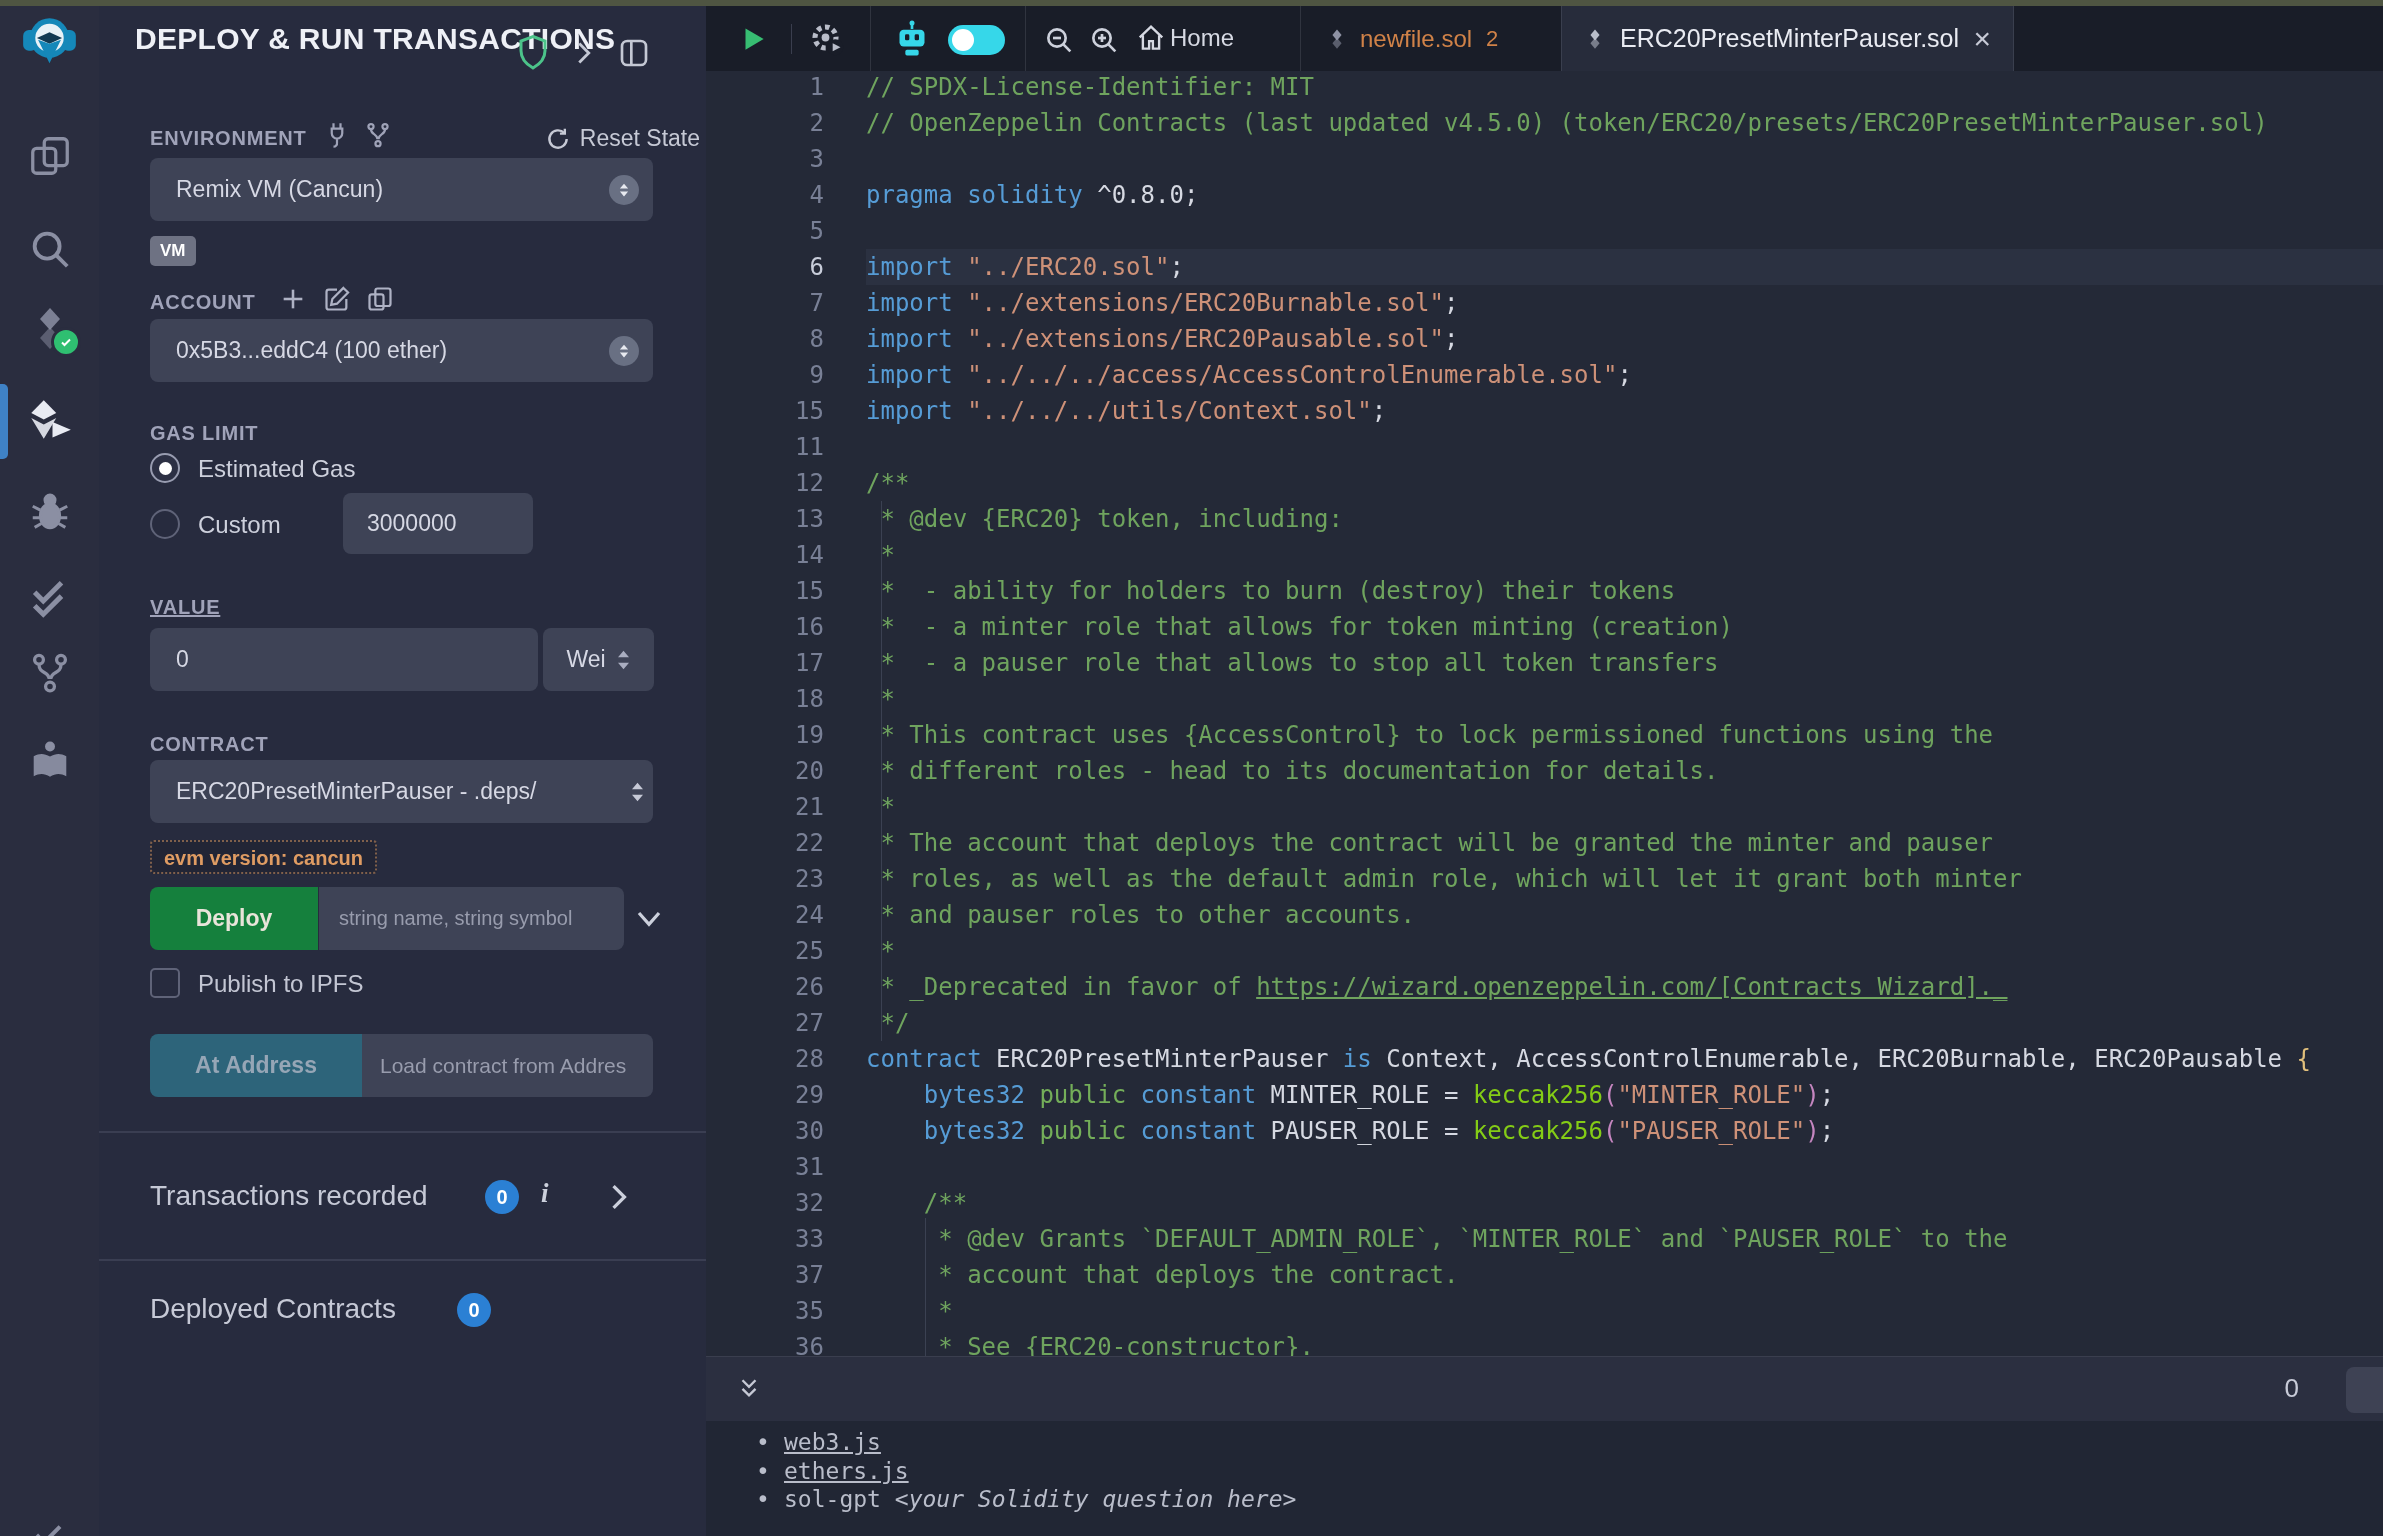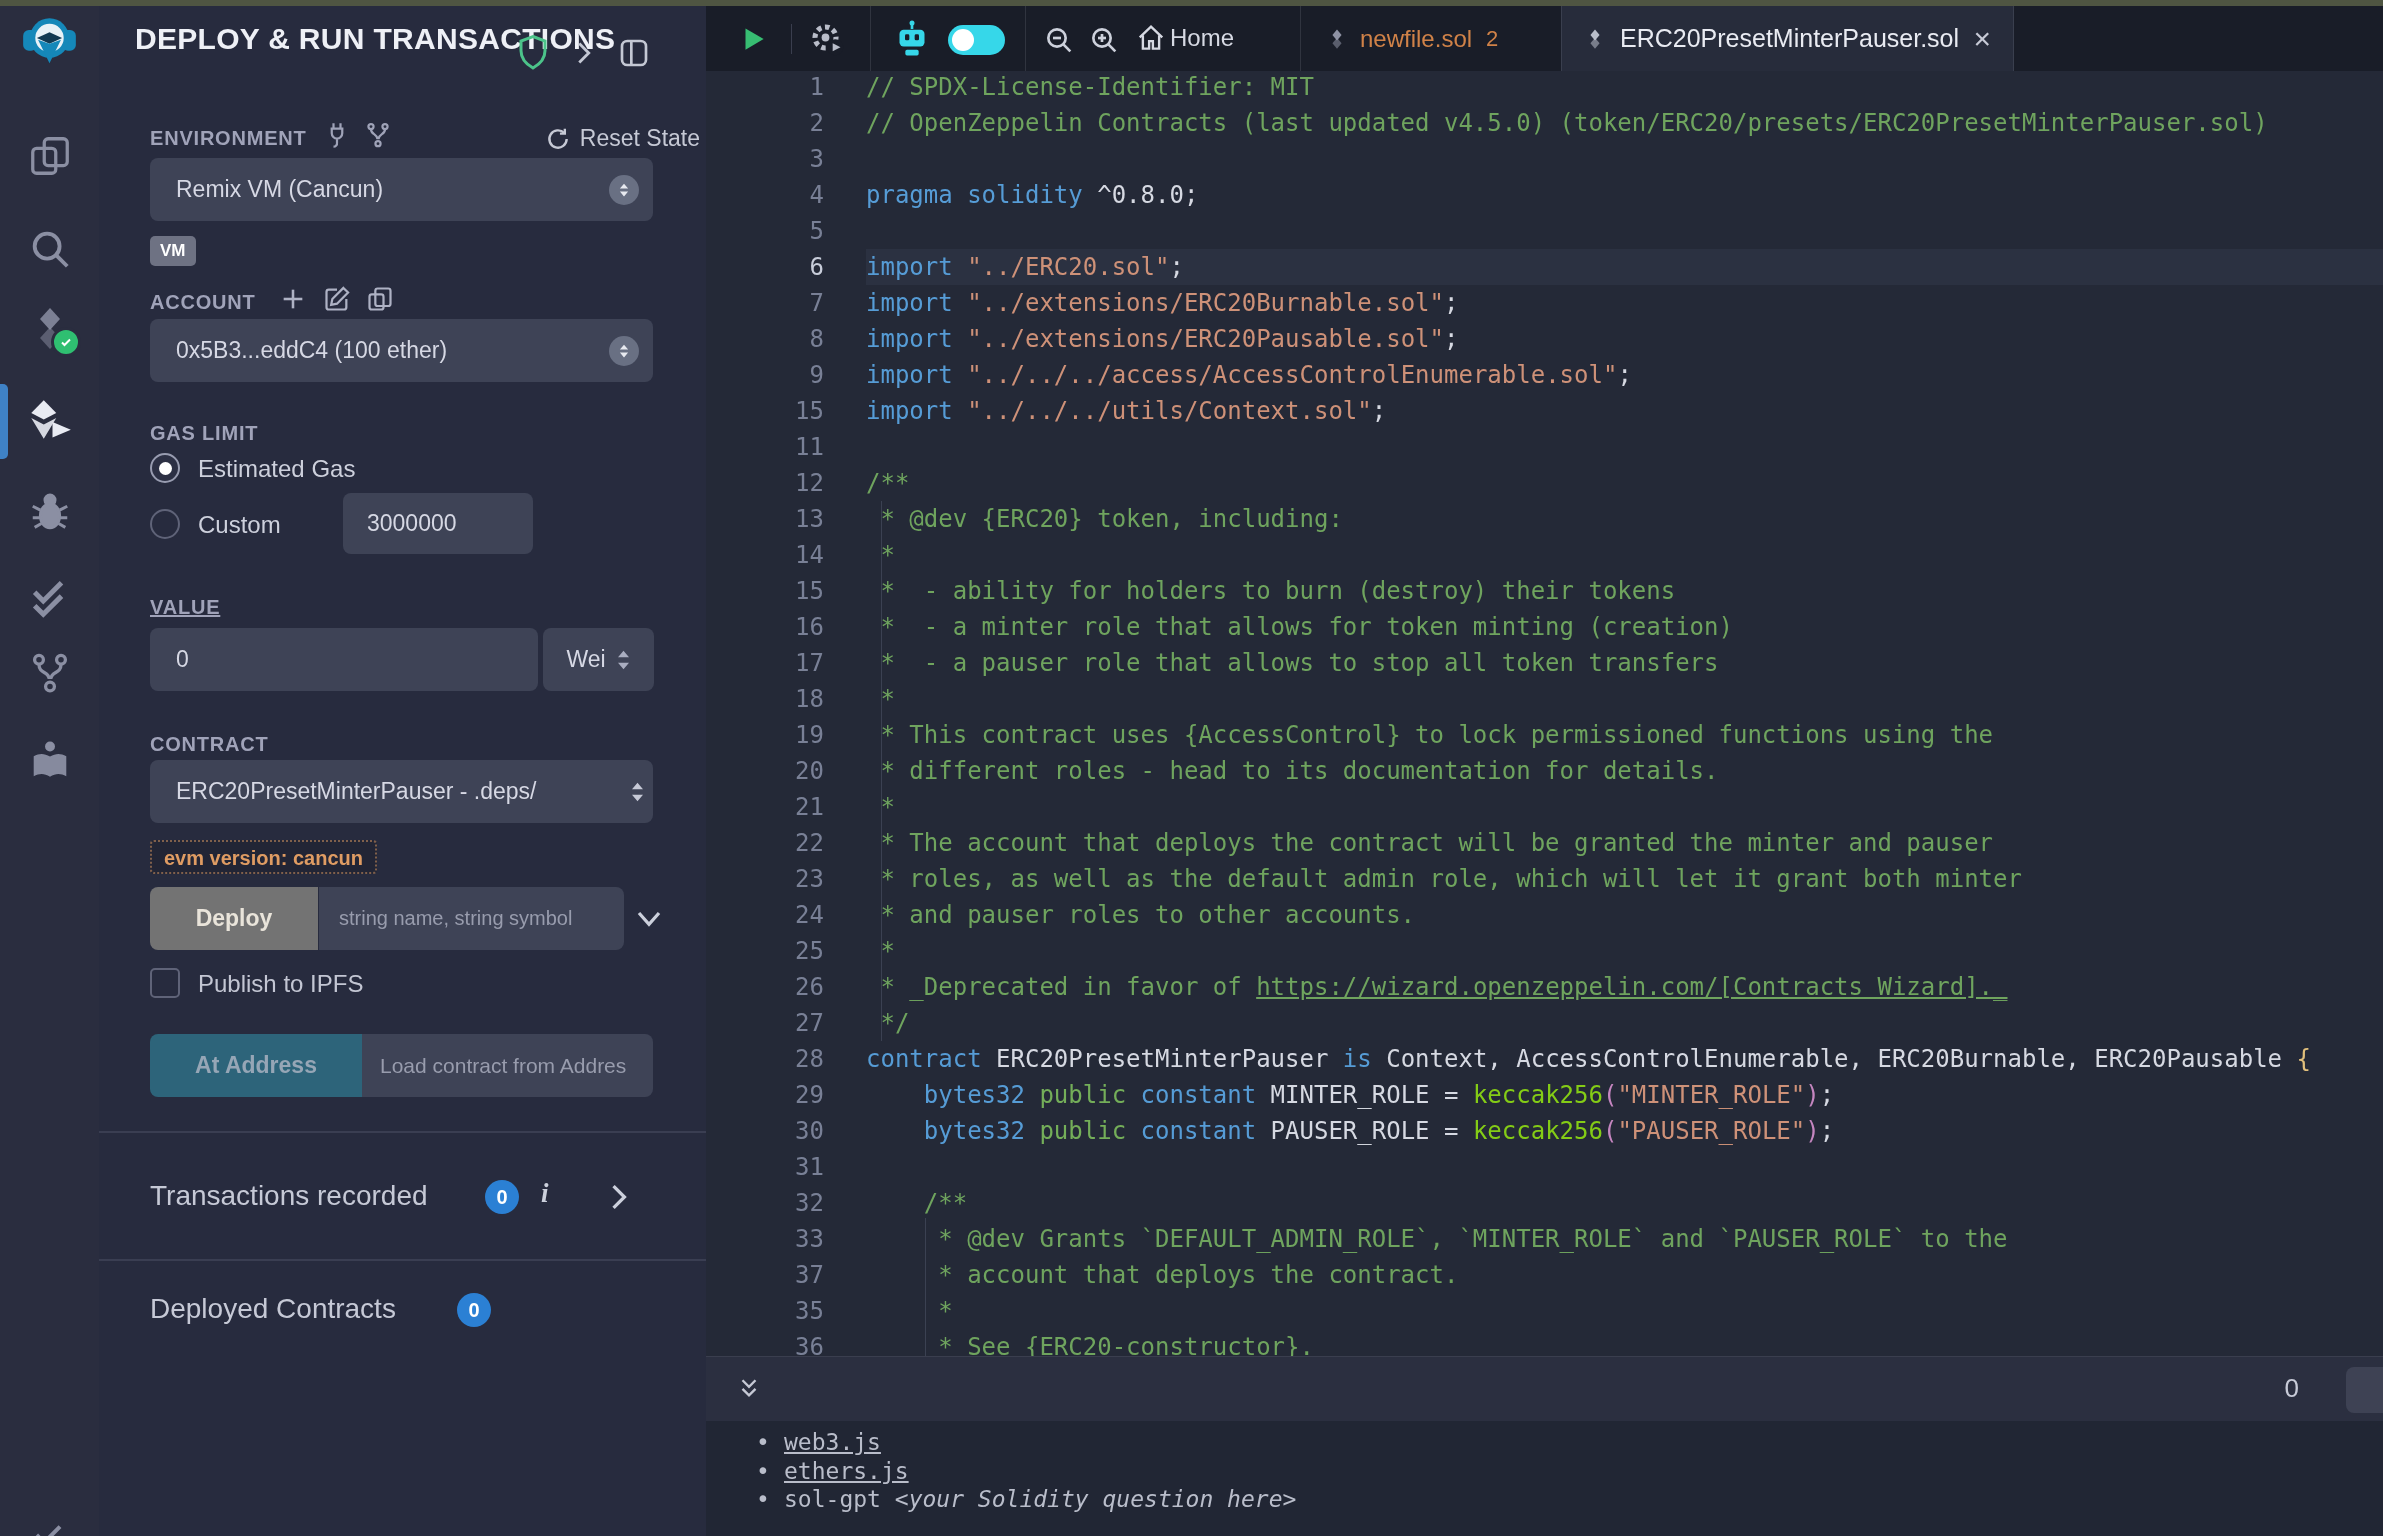--- a/index.html
+++ b/index.html
@@ -33,21 +33,21 @@
   .radio{width:30px;height:30px;border-radius:50%;box-sizing:border-box;}
   .radio.on{border:2px solid #989cb0;background:#2c3044;display:flex;align-items:center;justify-content:center;}
   .radio.on i{width:13px;height:13px;border-radius:50%;background:#fff;}
   .radio.off{border:2px solid #5f6378;}
   .rlabel{font-size:24px;color:#cdd0dc;}
   .input{background:#3e4356;border:none;outline:none;border-radius:8px;color:#d6d8e4;
     font-family:"Liberation Sans",sans-serif;box-sizing:border-box;}
   .input::placeholder{color:#989cad;}
   .evm-badge{left:51px;top:834px;height:34px;line-height:32px;padding:0 12px;box-sizing:border-box;
     color:#df9c63;font-weight:700;font-size:20px;border:2px dotted rgba(223,156,99,.5);border-radius:4px;background:rgba(20,18,28,.25);}
-  .btn-deploy{left:51px;top:881px;width:168px;height:63px;background:#737373;border-radius:8px 0 0 8px;
+  .btn-deploy{left:51px;top:881px;width:168px;height:63px;background:#15803d;border-radius:8px 0 0 8px;
     display:flex;align-items:center;justify-content:center;color:#e9e4da;font-weight:700;font-size:23px;}
   .btn-ataddr{left:51px;top:1028px;width:212px;height:63px;background:#2d647a;border-radius:8px 0 0 8px;
     display:flex;align-items:center;justify-content:center;color:#96a6b6;font-weight:700;font-size:23px;}
   .checkbox{width:30px;height:30px;border:2px solid #5f6378;border-radius:5px;box-sizing:border-box;}
   .divider{left:0;width:607px;height:2px;background:#3a3e52;}
   .section-lbl{font-size:28px;color:#c6c9d6;}
   .count-badge{width:34px;height:34px;border-radius:50%;background:#2b80d4;color:#fff;font-size:20px;font-weight:700;
     display:flex;align-items:center;justify-content:center;}
   .info-i{font-family:"Liberation Serif",serif;font-style:italic;font-weight:700;font-size:27px;color:#ccd0dc;}
 

